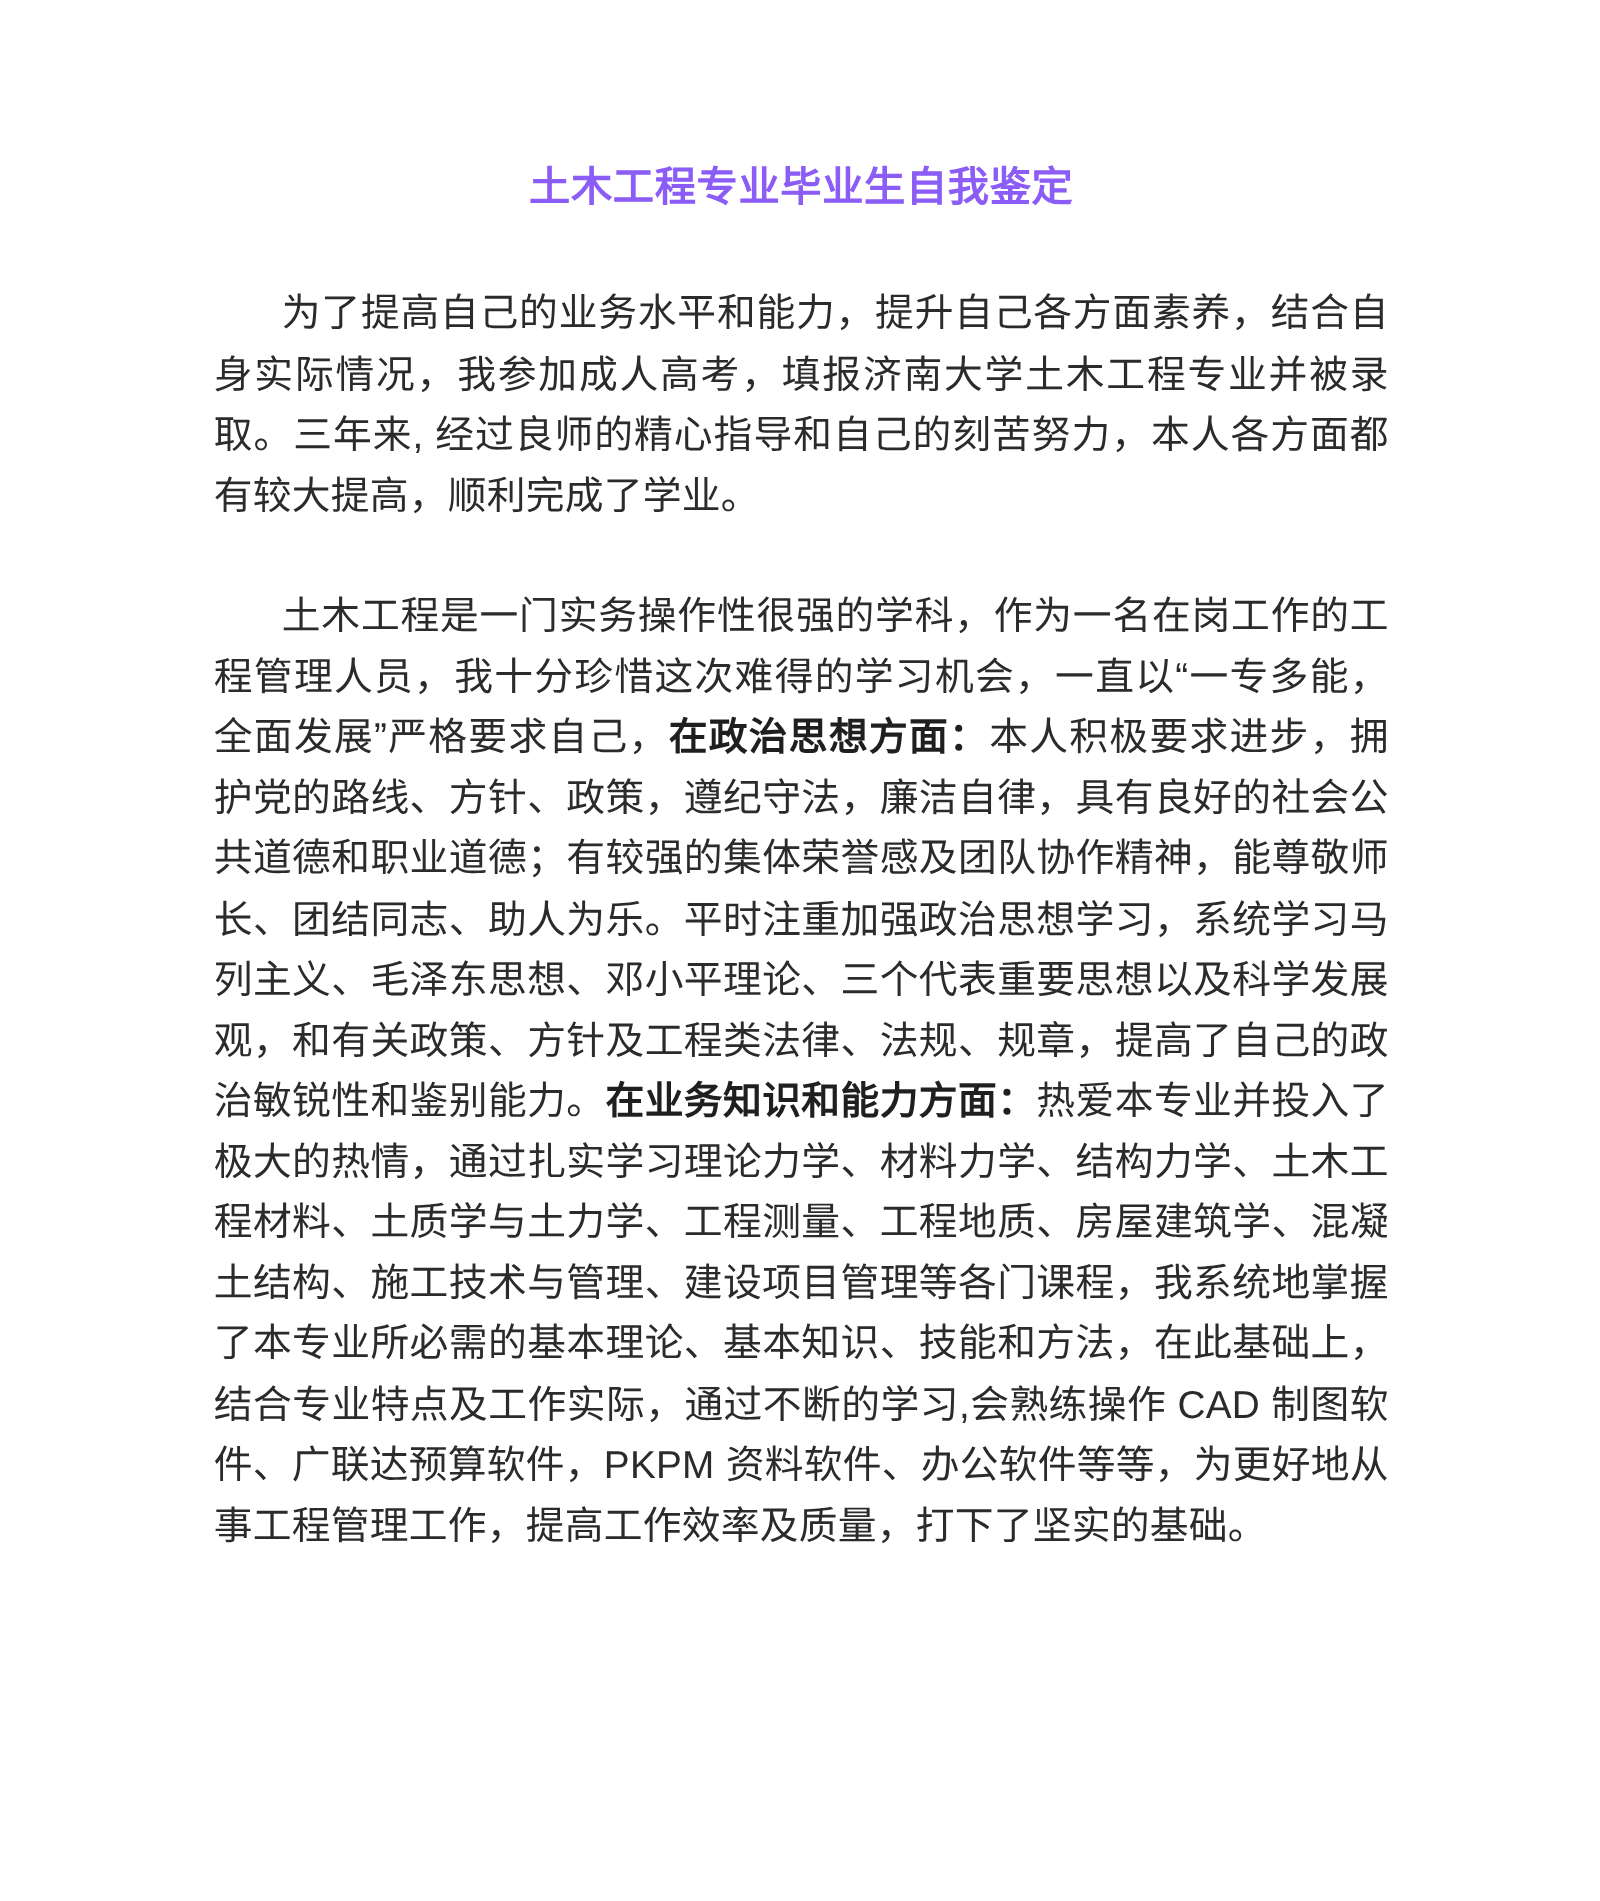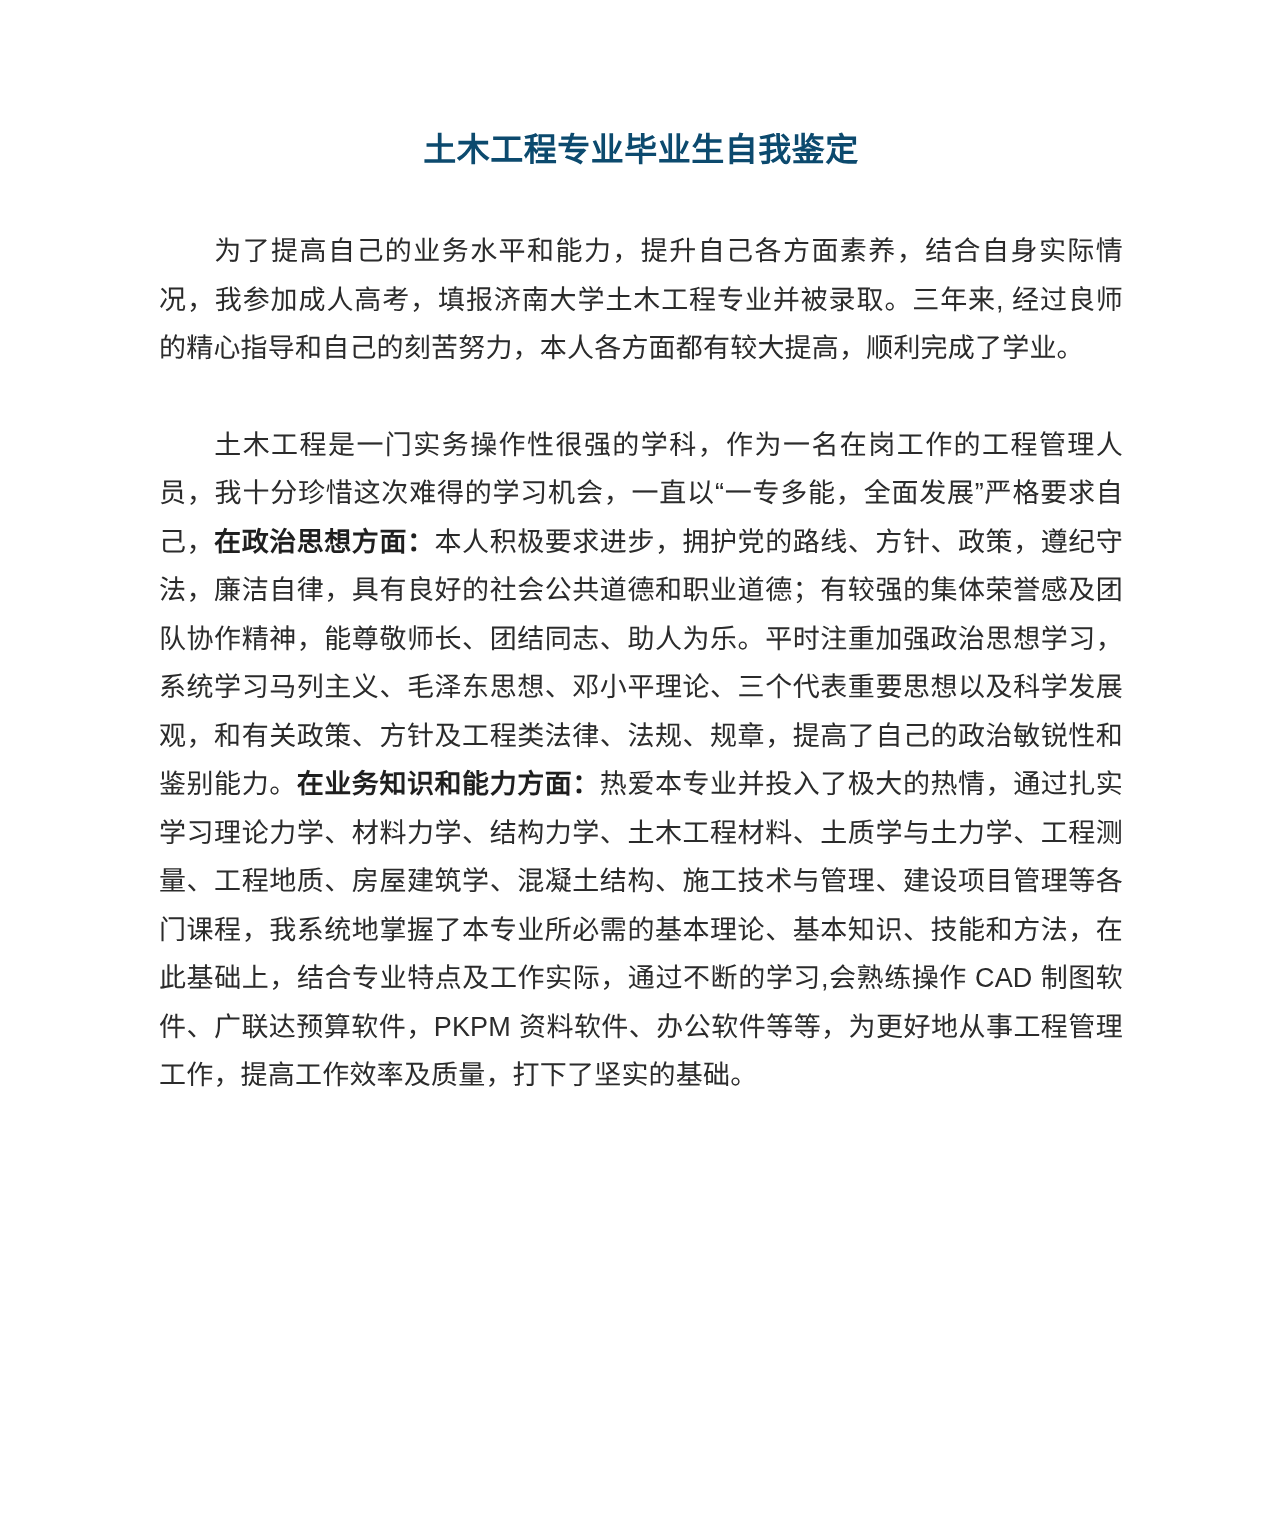--- a/index.html
+++ b/index.html
@@ -33,28 +33,28 @@
 
   .doc-title {
     margin: 0;
     padding: 0;
     padding-top: 128px;
     font-size: 33px;
     font-weight: bold;
     line-height: 44px;
     letter-spacing: 0.5px;
     text-align: center;
-    color: #0c4a6e;
+    color: #8b5cf6;
     white-space: nowrap;
   }
 
   .para {
-    margin: 4px;
+    margin: 16px;
     padding: 0;
-    font-size: 27px;
+    font-size: 31px;
     line-height: 48.5px;
     text-align: justify;
     text-justify: inter-character;
     text-align-last: left;
     color: #2b2b2b;
     letter-spacing: 0.2px;
   }
 
   .para .indent {
     display: inline-block;

